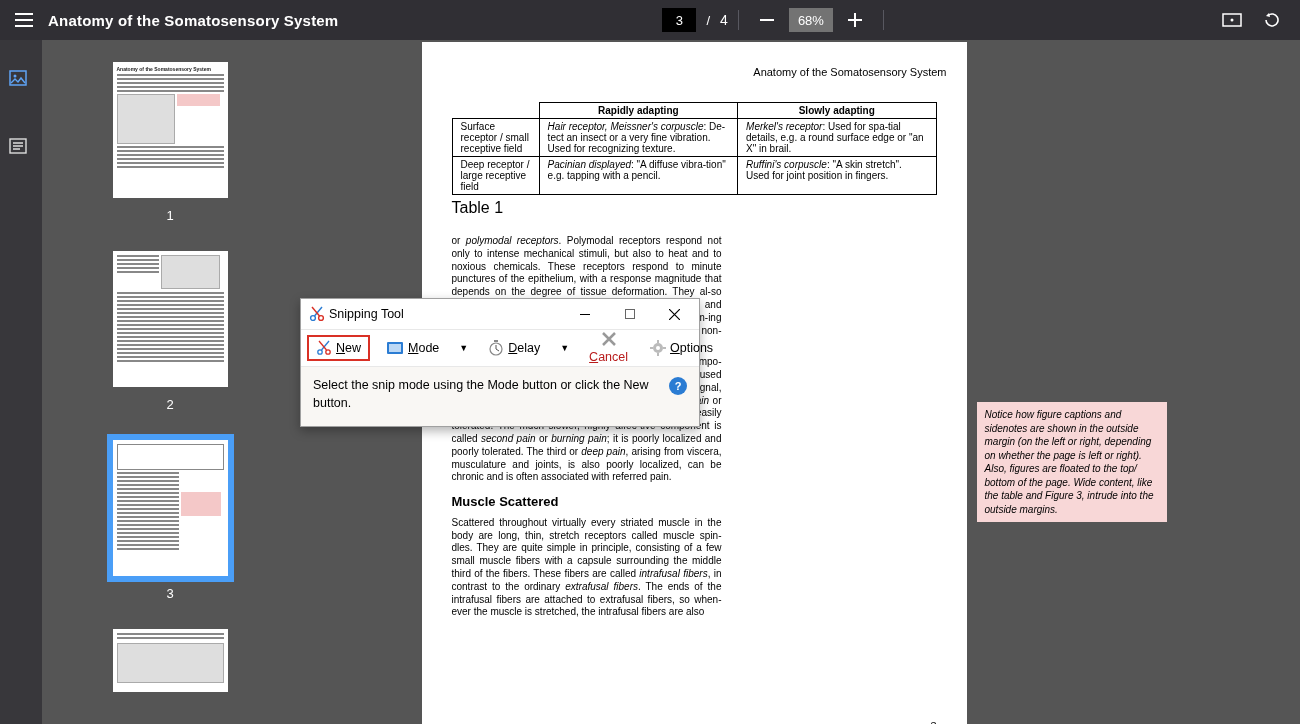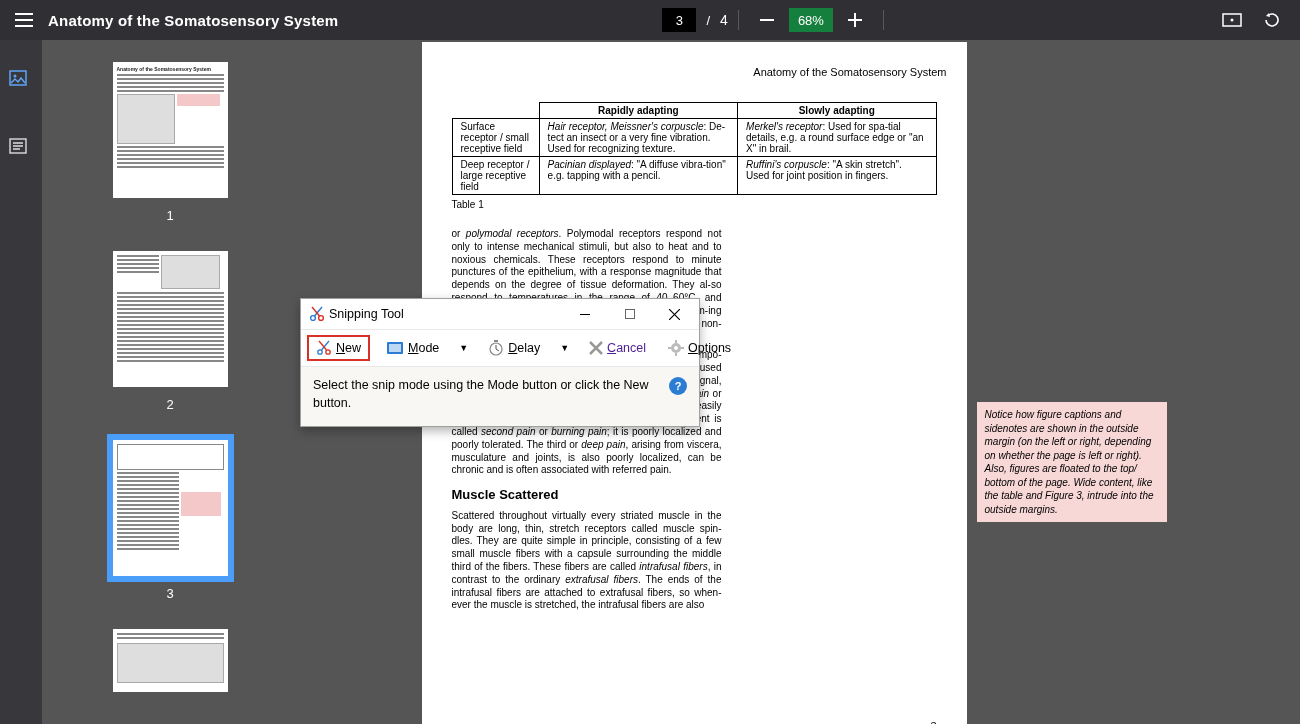--- a/index.html
+++ b/index.html
@@ -5,21 +5,21 @@
 * { margin:0; padding:0; box-sizing:border-box; }
 body { font-family:"Segoe UI",Arial,sans-serif; width:1300px; height:724px; overflow:hidden; background:#555; position:relative; }
 
 
 .toolbar { height:40px; background:#302f34; color:#fff; display:flex; align-items:center; padding:0 6px; font-size:14px; }
 .tb-btn { width:36px; height:36px; display:flex; align-items:center; justify-content:center; cursor:pointer; }
 .title { margin-left:6px; font-size:15px; font-weight:600; letter-spacing:.2px; }
 .tb-center { margin-left:auto; margin-right:auto; display:flex; align-items:center; gap:4px; }
 .tb-right { display:flex; align-items:center; gap:4px; margin-right:4px; }
 .page-cur { width:34px; height:24px; background:#000; text-align:center; color:#fff; border:none; font-size:13px; }
-.zoom-val { min-width:44px; height:24px; background:#15803d; display:flex; align-items:center; justify-content:center; font-size:13px; }
+.zoom-val { min-width:44px; height:24px; background:#737373; display:flex; align-items:center; justify-content:center; font-size:13px; }
 .sep { width:1px; height:20px; background:#585860; margin:0 6px; }
 .slash { margin:0 6px; font-size:13px; }
 
 
 .rail { position:absolute; left:0; top:40px; bottom:0; width:42px; background:#38373b; display:flex; flex-direction:column; align-items:center; padding-top:30px; gap:44px; }
 .rail-btn { width:24px; height:24px; cursor:pointer; color:#5fa4f6; }
 .rail-btn.muted { color:#ddd; }
 
 
 .thumbs { position:absolute; left:42px; top:40px; bottom:0; width:256px; background:#555; display:flex; flex-direction:column; align-items:center; overflow-y:auto; padding:22px 0; }
@@ -35,39 +35,39 @@
 .scroll::-webkit-scrollbar{width:14px}.scroll::-webkit-scrollbar-track{background:#ccc}.scroll::-webkit-scrollbar-thumb{background:#8a8a8a;border-radius:2px}
 
 
 .viewer { position:absolute; left:298px; top:40px; bottom:0; right:0; background:#555; display:flex; justify-content:center; overflow:auto; padding-top:2px; }
 .viewer::-webkit-scrollbar{width:14px}.viewer::-webkit-scrollbar-track{background:#e6e6e6}.viewer::-webkit-scrollbar-thumb{background:#8a8a8a}
 .page { width:545px; min-height:700px; background:#fff; position:relative; padding:24px 30px 40px 30px; font-size:11px; color:#000; }
 .page .running { text-align:right; font-size:11px; margin-bottom:24px; margin-right:-10px; }
 .tbl { width:100%; border-collapse:collapse; font-size:10px; margin-bottom:4px; }
 .tbl th,.tbl td { border:1px solid #000; padding:2px 8px; vertical-align:top; }
 .tbl th { font-weight:700; text-align:center; }
-.cap { font-size:10px; margin:4px 0 18px 0; }
+.cap { font-size:16px; margin:4px 0 18px 0; }
 .body-col { width:270px; font-size:10px; text-align:justify; line-height:1.28; }
 .body-col p { margin-bottom:6px; }
 .body-col .indent { text-indent:12px; }
 .h2 { font-size:13px; font-weight:700; margin:10px 0 6px; }
 em{font-style:italic}
 .sidenote { position:absolute; right:-200px; top:360px; width:190px; background:#f8d7d7; font-size:10px; font-style:italic; padding:6px 8px; line-height:1.35; }
 .page-outer { position:relative; padding-right:210px; }
 .page-num { position:absolute; right:30px; bottom:10px; font-size:11px; }
 
 
 .snip { position:absolute; left:300px; top:298px; width:400px; background:#fff; border:1px solid #a0a0a0; box-shadow:0 4px 10px rgba(0,0,0,.3); font-size:12px; }
 .snip-titlebar { height:30px; display:flex; align-items:center; padding:0 2px 0 8px; }
 .snip-title { margin-left:4px; font-size:12.5px; }
 .snip-winbtns { margin-left:auto; display:flex; }
 .snip-winbtn { width:45px; height:28px; display:flex; align-items:center; justify-content:center; cursor:pointer; }
 .snip-toolbar { height:38px; display:flex; align-items:center; padding:0 6px; gap:10px; background:#fff; border-top:1px solid #e8e8e8; border-bottom:1px solid #e8e8e8; }
 .snip-btn { display:flex; align-items:center; gap:4px; padding:3px 6px; cursor:pointer; font-size:12.5px; }
-.snip-btn.disabled { color:#4c1d95; cursor:default; }
+.snip-btn.disabled { color:#b91c1c; cursor:default;flex-direction:column; }
 .snip-btn u { text-decoration:underline; }
 .snip-new { border:2px solid #d93025; padding:3px 7px; }
 .snip-drop { font-size:9px; padding:0 4px; }
 .snip-hint { padding:10px 12px 14px 12px; background:#f9f7f4; display:flex; }
 .snip-hint-text { flex:1; font-size:12.5px; line-height:1.4; }
 .snip-help { width:18px; height:18px; border-radius:50%; background:#2b7cd3; color:#fff; display:flex; align-items:center; justify-content:center; font-size:11px; font-weight:700; margin-left:8px; }
 
 
 svg{display:block}
 </style>

